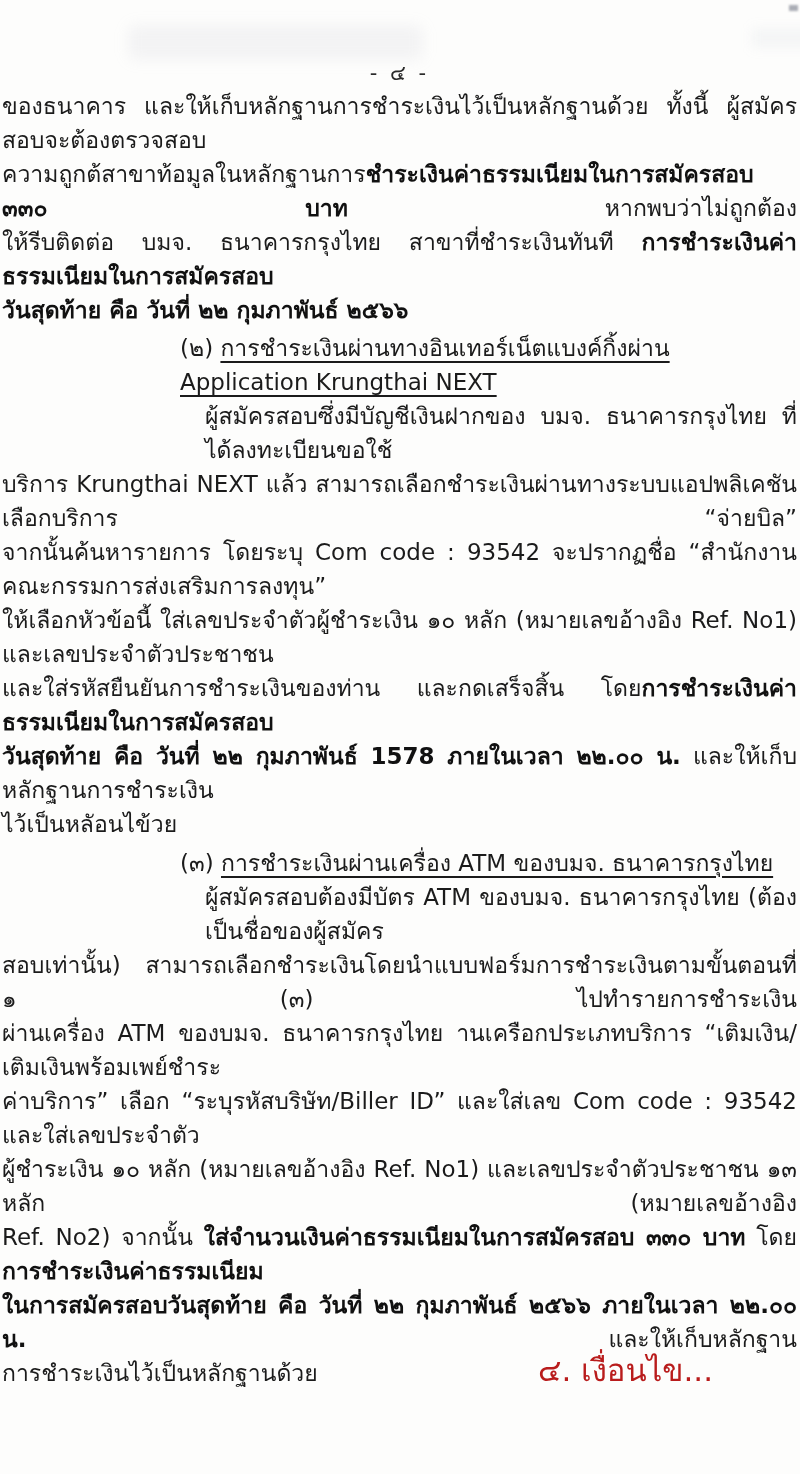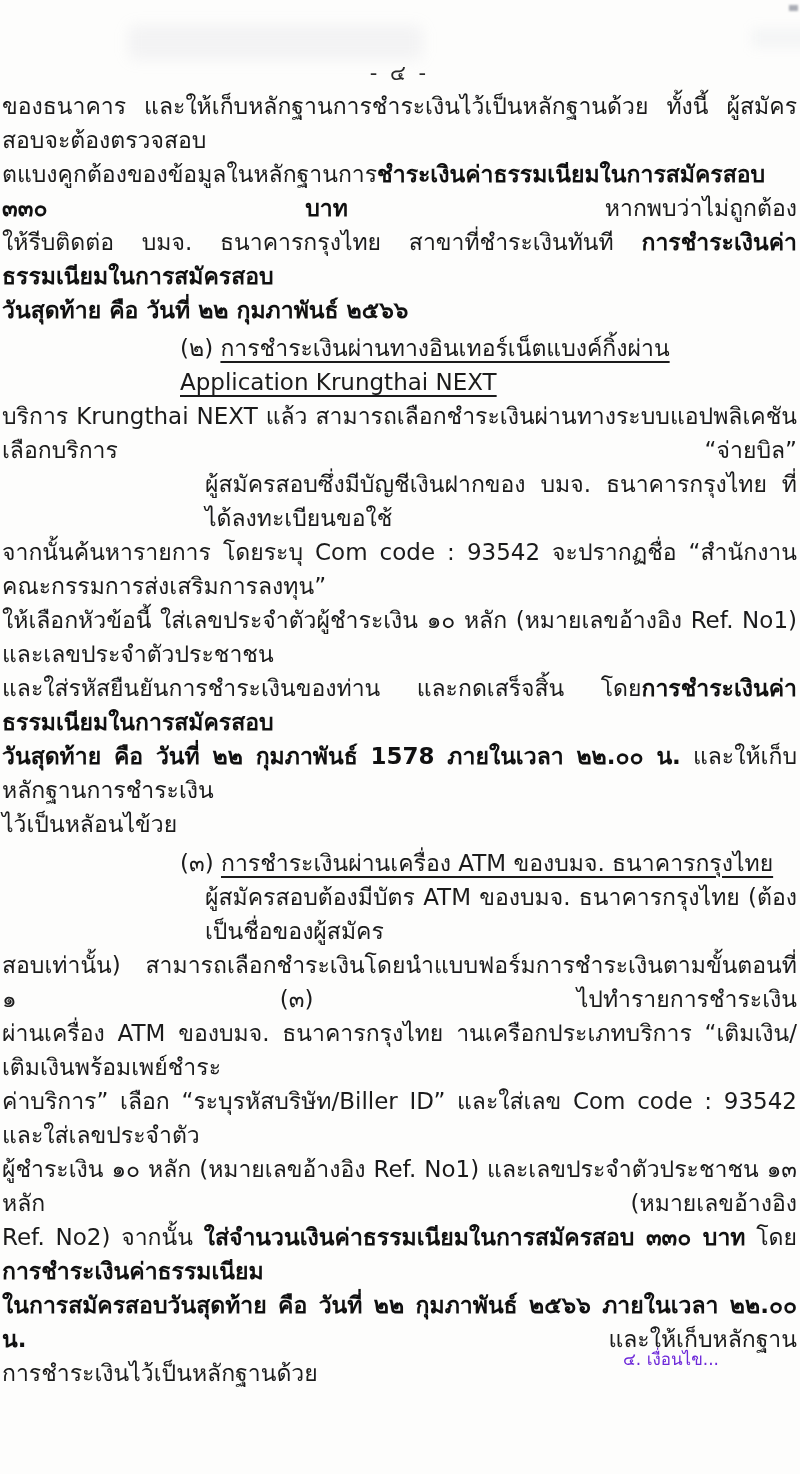--- a/index.html
+++ b/index.html
@@ -13,51 +13,51 @@
   .pageno{margin-top:56px;text-align:center;font-size:21px;letter-spacing:3px;color:#2a2a2a;}
   .line{line-height:34px;min-height:34px;}
   .fill{text-align:justify;text-align-last:justify;}
   .b{font-weight:700;color:#111;}
   .u{text-decoration:underline;text-underline-offset:5px;text-align:center;}
   .ind-sect{padding-left:178px;}
   .ind-par{padding-left:203px;}
   [data-name="intro-paragraph"]{}
   [data-name="method2-heading"]{margin-top:4px;}
   [data-name="method3-heading"]{margin-top:5px;}
-  .continuation{position:absolute;right:81px;top:1345px;font-size:17px;color:#6d28d9;}
+  .continuation{position:absolute;right:87px;top:1345px;font-size:31px;color:#b91c1c;}
   .artifact-a{position:absolute;left:128px;top:25px;width:295px;height:35px;
     background:rgba(176,181,196,0.13);filter:blur(7px);border-radius:8px;}
   .artifact-b{position:absolute;left:752px;top:28px;width:78px;height:20px;
     background:rgba(176,181,196,0.11);filter:blur(6px);}
   .speck{position:absolute;left:789px;top:5px;width:9px;height:6px;
     background:rgba(88,93,110,0.5);filter:blur(1px);}
 </style>
 </head>
 <body>
 
 <div class="page" data-name="scanned-document-page">
   <div class="artifact-a" data-name="scan-artifact-smudge"></div>
   <div class="artifact-b" data-name="scan-artifact-smudge"></div>
   <div class="speck" data-name="scan-artifact-speck"></div>
 
   <div class="docbody" data-name="document-content">
     <div class="pageno" data-name="page-number">- ๔ -</div>
     <div data-name="document-body">
         <div data-name="intro-paragraph">
           <div class="line fill" data-name="text-line"><span class="" data-name="text-segment">ของธนาคาร และให้เก็บหลักฐานการชำระเงินไว้เป็นหลักฐานด้วย ทั้งนี้ ผู้สมัครสอบจะต้องตรวจสอบ</span></div>
-          <div class="line fill" data-name="text-line"><span class="" data-name="text-segment">ตแบงคูกต้องของข้อมูลในหลักฐานการ</span><span class="b " data-name="text-segment">ชำระเงินค่าธรรมเนียมในการสมัครสอบ ๓๓๐ บาท</span><span class="" data-name="text-segment"> หากพบว่าไม่ถูกต้อง</span></div>
+          <div class="line fill" data-name="text-line"><span class="" data-name="text-segment">ความถูกต้สาขาท้อมูลในหลักฐานการ</span><span class="b " data-name="text-segment">ชำระเงินค่าธรรมเนียมในการสมัครสอบ ๓๓๐ บาท</span><span class="" data-name="text-segment"> หากพบว่าไม่ถูกต้อง</span></div>
           <div class="line fill" data-name="text-line"><span class="" data-name="text-segment">ให้รีบติดต่อ บมจ. ธนาคารกรุงไทย สาขาที่ชำระเงินทันที </span><span class="b " data-name="text-segment">การชำระเงินค่าธรรมเนียมในการสมัครสอบ</span></div>
           <div class="line" data-name="text-line"><span class="b " data-name="text-segment">วันสุดท้าย คือ วันที่ ๒๒ กุมภาพันธ์ ๒๕๖๖</span></div>
         </div>
         <div data-name="method2-heading">
           <div class="line ind-sect" data-name="text-line"><span class="" data-name="text-segment">(๒) </span><span class="u " data-name="text-segment">การชำระเงินผ่านทางอินเทอร์เน็ตแบงค์กิ้งผ่าน Application Krungthai NEXT</span></div>
         </div>
         <div data-name="method2-paragraph">
+          <div class="line fill ind-par" data-name="text-line"><span class="" data-name="text-segment">ผู้สมัครสอบซึ่งมีบัญชีเงินฝากของ บมจ. ธนาคารกรุงไทย ที่ได้ลงทะเบียนขอใช้</span></div>
           <div class="line fill" data-name="text-line"><span class="" data-name="text-segment">บริการ Krungthai NEXT แล้ว สามารถเลือกชำระเงินผ่านทางระบบแอปพลิเคชัน เลือกบริการ “จ่ายบิล”</span></div>
-          <div class="line fill ind-par" data-name="text-line"><span class="" data-name="text-segment">ผู้สมัครสอบซึ่งมีบัญชีเงินฝากของ บมจ. ธนาคารกรุงไทย ที่ได้ลงทะเบียนขอใช้</span></div>
           <div class="line fill" data-name="text-line"><span class="" data-name="text-segment">จากนั้นค้นหารายการ โดยระบุ Com code : 93542 จะปรากฏชื่อ “สำนักงานคณะกรรมการส่งเสริมการลงทุน”</span></div>
           <div class="line fill" data-name="text-line"><span class="" data-name="text-segment">ให้เลือกหัวข้อนี้ ใส่เลขประจำตัวผู้ชำระเงิน ๑๐ หลัก (หมายเลขอ้างอิง Ref. No1) และเลขประจำตัวประชาชน</span></div>
           <div class="line fill" data-name="text-line"><span class="" data-name="text-segment">และใส่รหัสยืนยันการชำระเงินของท่าน และกดเสร็จสิ้น โดย</span><span class="b " data-name="text-segment">การชำระเงินค่าธรรมเนียมในการสมัครสอบ</span></div>
           <div class="line fill" data-name="text-line"><span class="b " data-name="text-segment">วันสุดท้าย คือ วันที่ ๒๒ กุมภาพันธ์ 1578 ภายในเวลา ๒๒.๐๐ น.</span><span class="" data-name="text-segment"> และให้เก็บหลักฐานการชำระเงิน</span></div>
           <div class="line" data-name="text-line"><span class="" data-name="text-segment">ไว้เป็นหลัอนไข้วย</span></div>
         </div>
         <div data-name="method3-heading">
           <div class="line ind-sect" data-name="text-line"><span class="" data-name="text-segment">(๓) </span><span class="u " data-name="text-segment">การชำระเงินผ่านเครื่อง ATM ของบมจ. ธนาคารกรุงไทย</span></div>
         </div>
         <div data-name="method3-paragraph">

